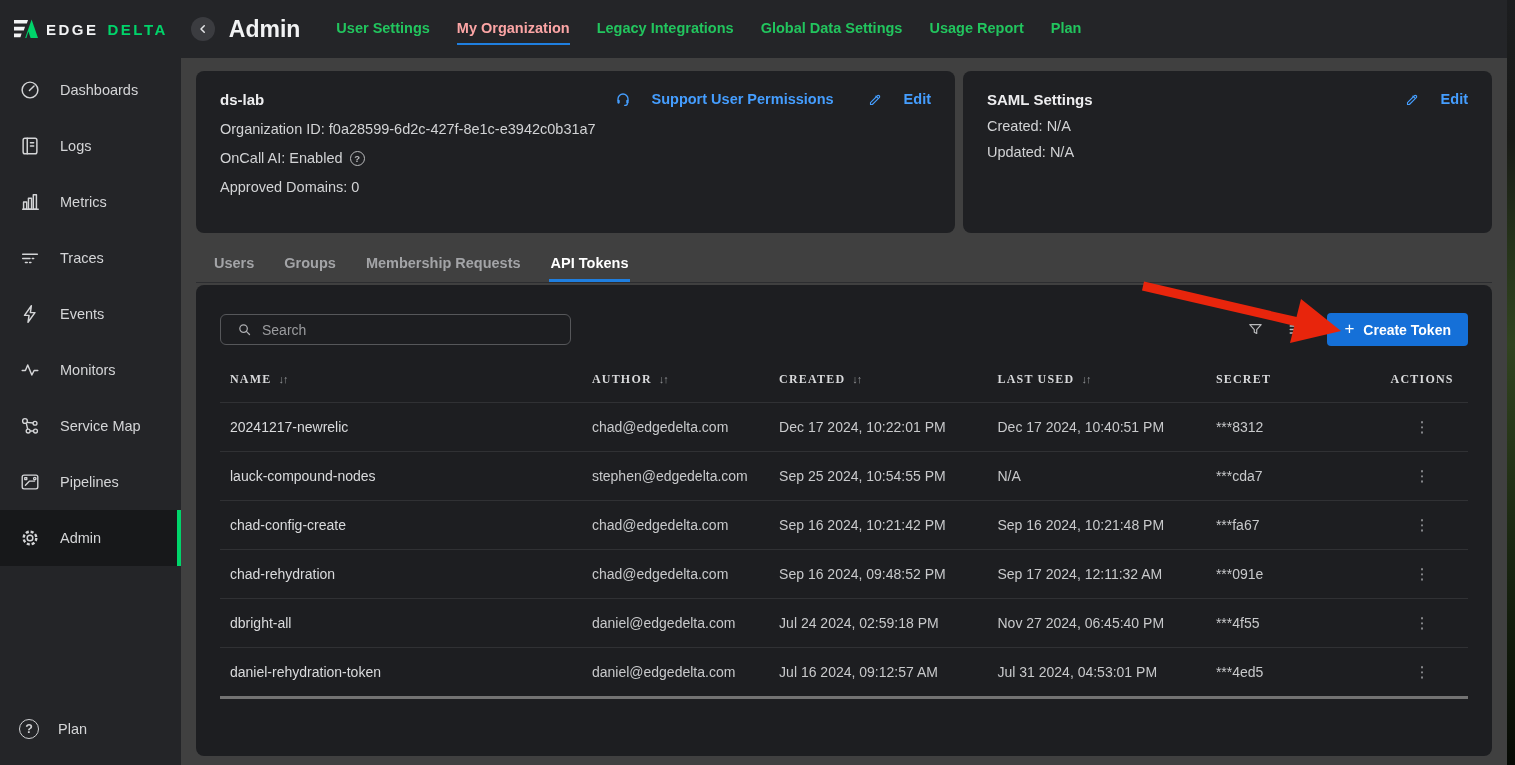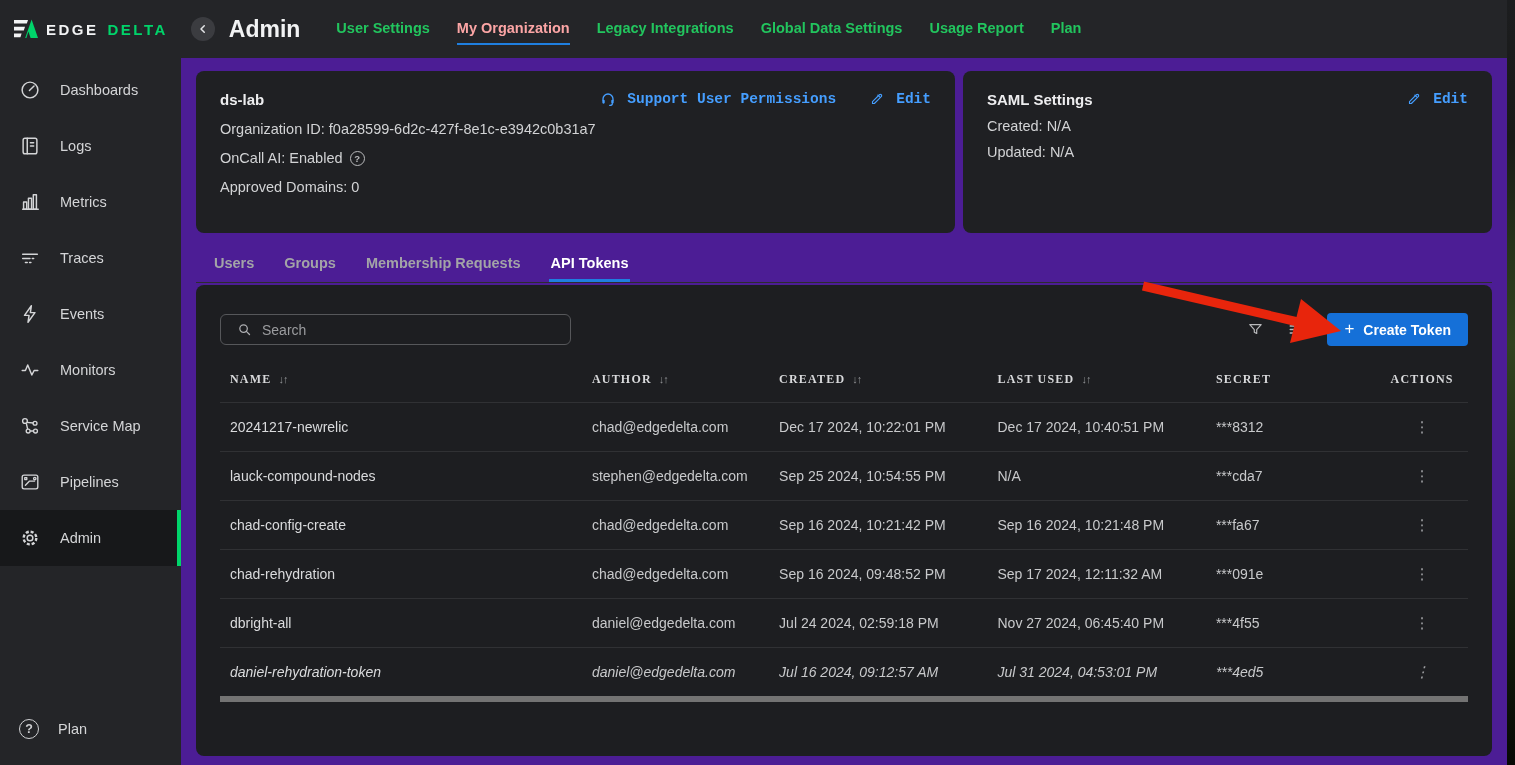--- a/index.html
+++ b/index.html
@@ -21,30 +21,30 @@
   
   .sidebar { position:absolute; left:0; top:58px; width:181px; height:707px; background:#242528; display:flex; flex-direction:column; padding-top:4px; z-index:2;justify-content:space-between; }
   .side-item { display:flex; align-items:center; height:56px; padding-left:19px; gap:19px; color:#d4d5d7; font-size:14.5px; cursor:pointer; flex:0 0 auto; }
   .side-item.active { background:#17181a; border-right:4px solid #00d46a; }
   .side-item svg { flex:0 0 auto; }
   .side-spacer { flex:1; }
   .help-item { margin-bottom:8px; }
   .help-icon { width:20px; height:20px; border:1.6px solid #cfd0d2; border-radius:50%; display:flex; align-items:center; justify-content:center; font-size:12.5px; font-weight:700; color:#cfd0d2; }
 
   
-  .main { position:absolute; left:181px; top:58px; width:1326px; height:707px; background:#4c1d95; padding:13px 15px 0 15px; }
+  .main { position:absolute; left:181px; top:58px; width:1326px; height:707px; background:#404040; padding:13px 15px 0 15px; }
 
   .cards { display:flex; gap:8px; height:162px; }
   .card { background:#1f2023; border-radius:8px; padding:20px 24px; }
   .org-card { width:759px; }
   .saml-card { flex:1; }
   .card-head { display:flex; align-items:flex-start; }
   .card-title { font-size:15px; font-weight:700; color:#ededef; }
   .card-links { margin-left:auto; display:flex; gap:34px; align-items:center; }
-  .blue-link { color:#459eff; font-size:14.5px; font-weight:600; display:flex; align-items:flex-start; gap:11px; cursor:pointer; white-space:nowrap;font-family:Liberation Mono, monospace; }
+  .blue-link { color:#459eff; font-size:14.5px; font-weight:600; display:flex; align-items:flex-end; gap:21px; cursor:pointer; white-space:nowrap; }
   .card-line { font-size:14.5px; color:#d2d3d5; margin-top:13px; display:flex; align-items:center; gap:7px; }
   .saml-card .card-line { margin-top:10px; }
   .q-circle { width:15px; height:15px; border:1.3px solid #b9babc; border-radius:50%; display:inline-flex; align-items:center; justify-content:center; font-size:9.5px; font-weight:700; color:#b9babc; }
 
   
   .content-tabs { display:flex; gap:26px; margin-top:14px; border-bottom:1px solid #2c2d30; padding-left:16px; }
   .ctab { font-size:14.5px; font-weight:600; color:#a3a4a7; padding:8px 2px 11px; cursor:pointer; }
   .ctab.active { color:#ffffff; box-shadow: inset 0 -3px 0 #1f7fe0; }
 
   
@@ -57,21 +57,21 @@
   .tool-icon { cursor:pointer; display:flex; align-items:center; }
   .create-btn { height:33px; background:#1570d8; color:#fff; border:none; border-radius:4px; font-size:14px; font-weight:600; font-family:"Liberation Sans", sans-serif; display:flex; align-items:center; gap:9px; padding:0 17px; cursor:pointer; }
   .plus-glyph { font-size:17px; font-weight:400; margin-top:-1px; }
 
   
   table { width:100%; border-collapse:collapse; margin-top:13px; }
   th { font-size:12px; font-weight:700; letter-spacing:1.2px; color:#d8d9db; text-align:left; padding:13px 10px 15px; white-space:nowrap; }
   thead th { border-bottom:1px solid #303134;font-family:Liberation Serif, serif; }
   td { font-size:14px; color:#c8c9cb; padding:15px 10px; white-space:nowrap; }
   tbody tr + tr td { border-top:1px solid #303134; }
-  tbody tr:last-child td { border-bottom:6px solid #737373;font-style:italic; }
+  tbody tr:last-child td { border-bottom:3px solid #737373; }
   td.cell-name { color:#dadbdd; }
   .sort-glyph { font-size:11px; color:#8f9093; margin-left:7px; letter-spacing:-1px; }
   .kebab { color:#9fa0a3; font-size:15px; padding-left:24px; cursor:pointer; display:inline-block; }
 
   
   .edge-strip { position:absolute; right:0; top:0; width:8px; height:765px; z-index:50;
     background:linear-gradient(180deg,#1c1d1f 0%,#191a17 18%,#26331a 32%,#31431f 45%,#273618 58%,#1a2611 72%,#10180a 86%,#070a05 100%); }
   .arrow-overlay { position:absolute; left:0; top:0; z-index:60; pointer-events:none; }
 </style>
 </head>

